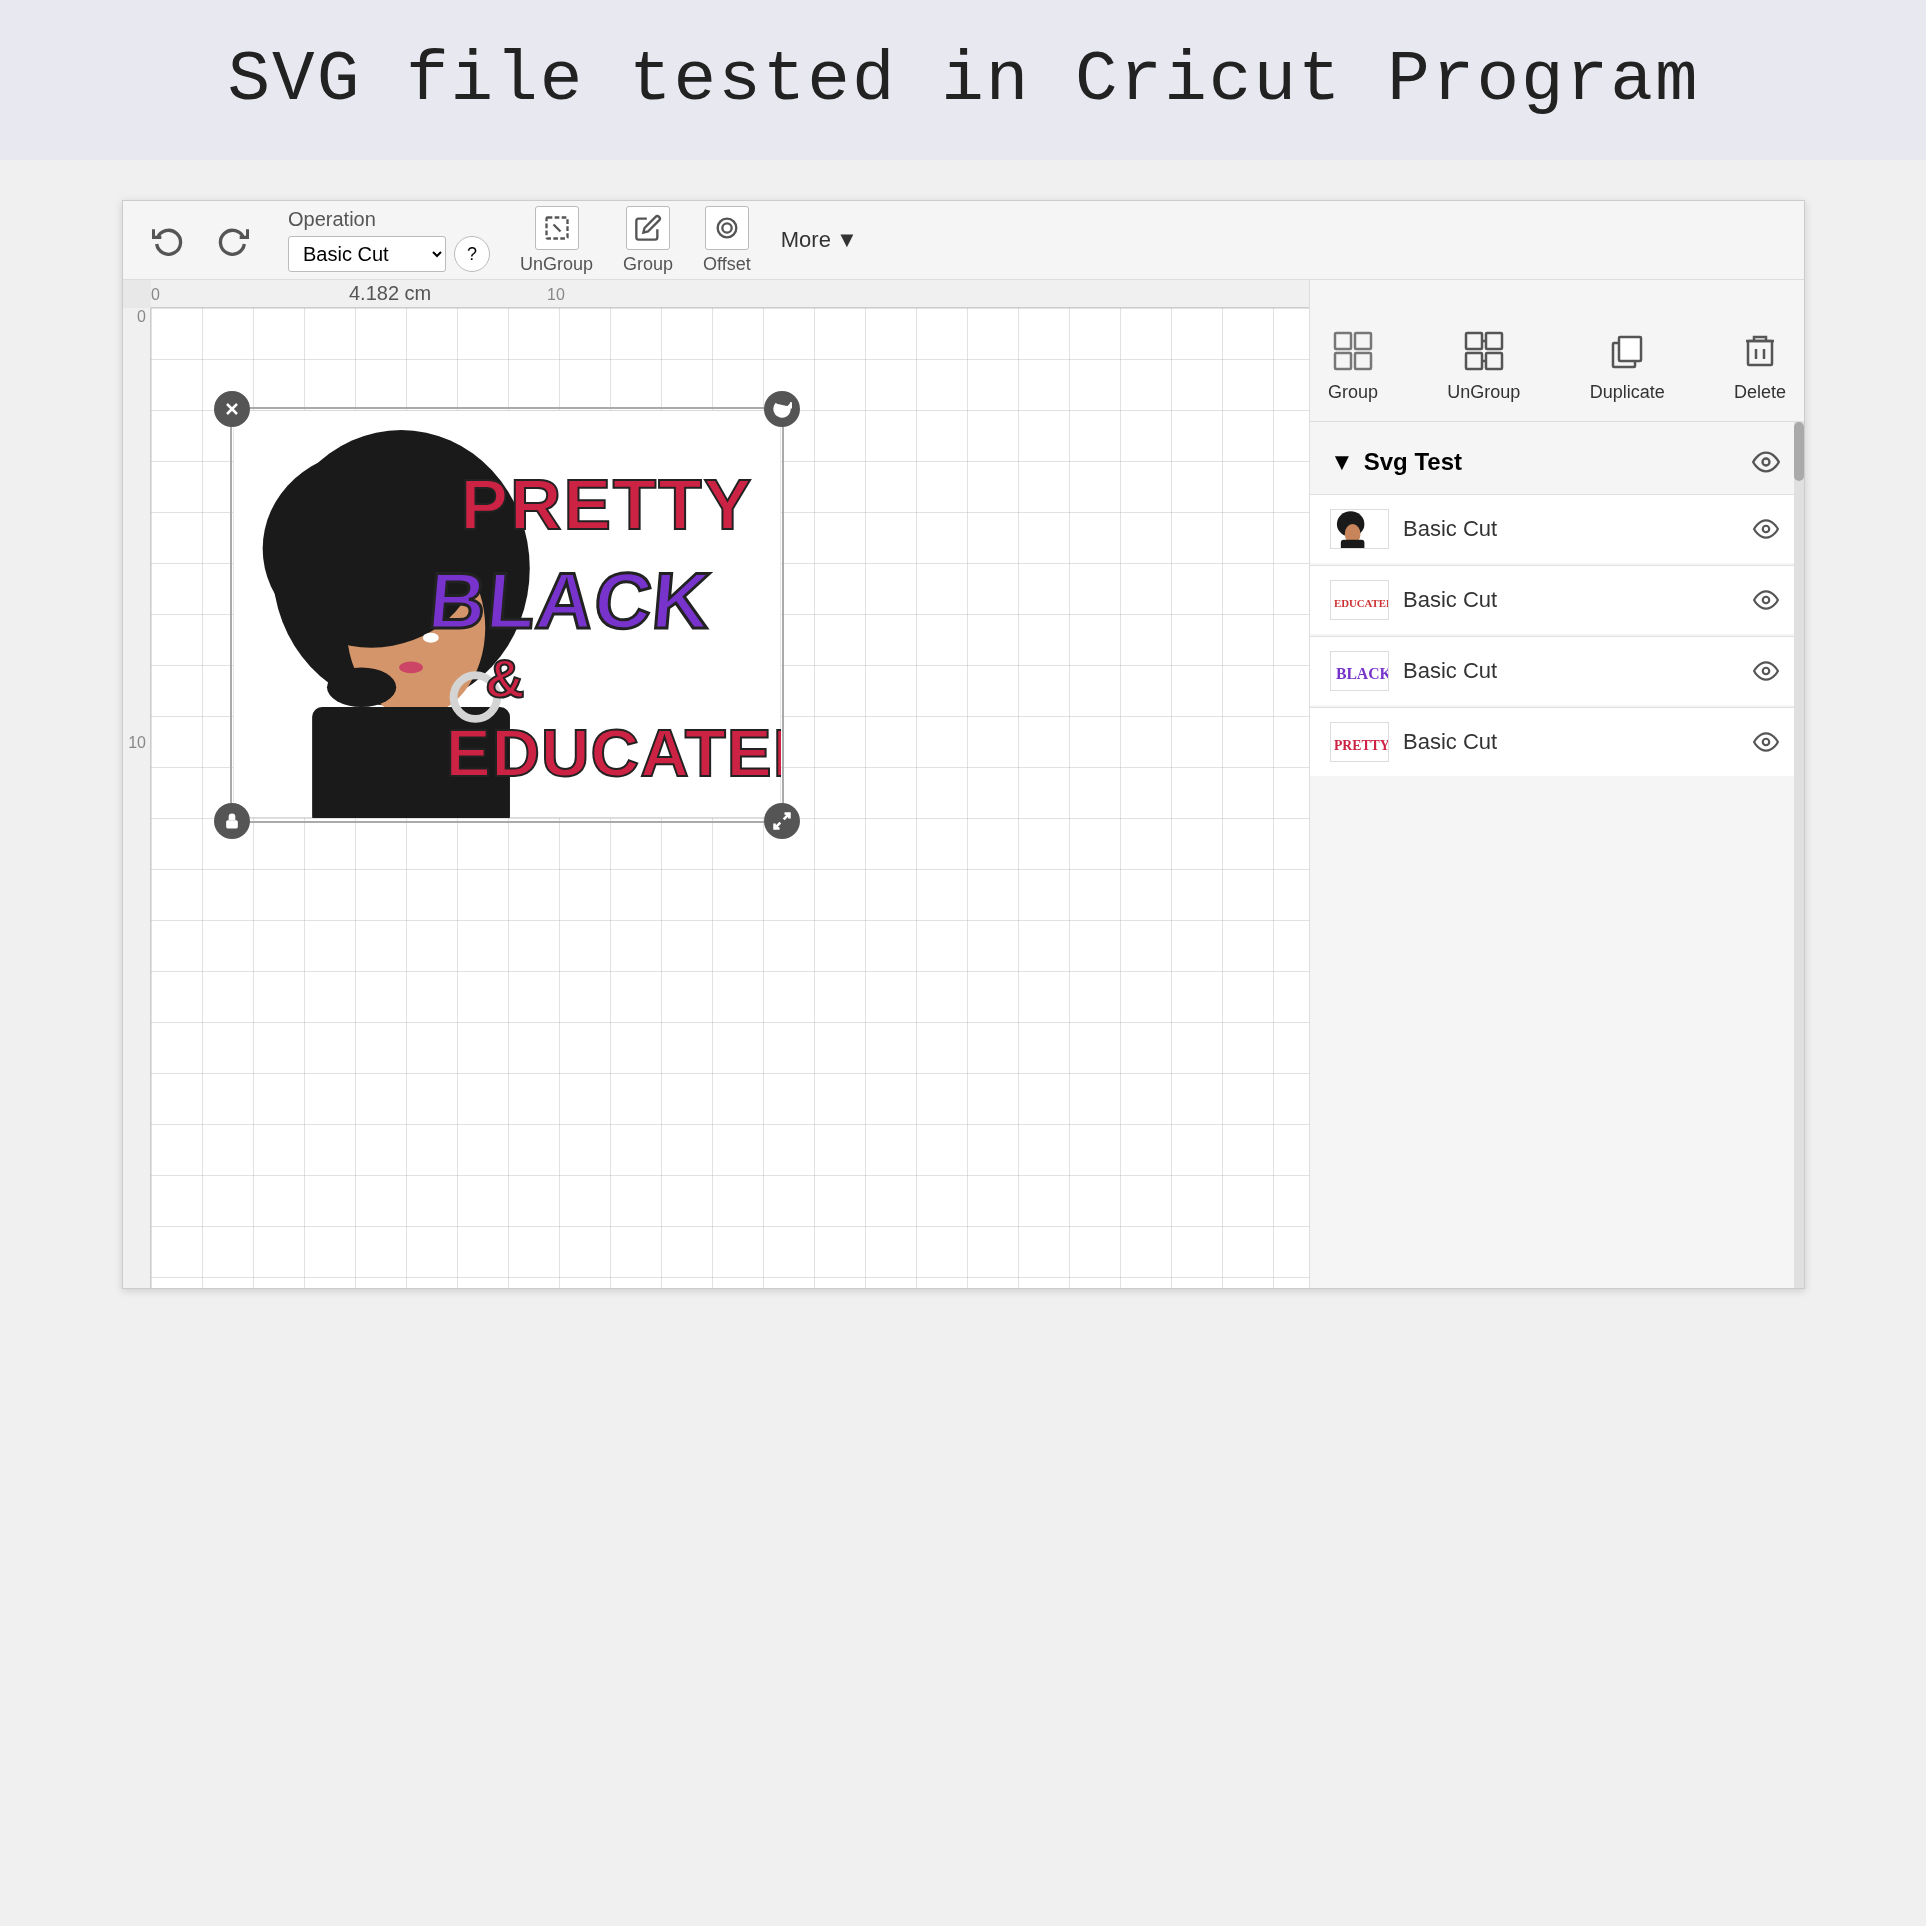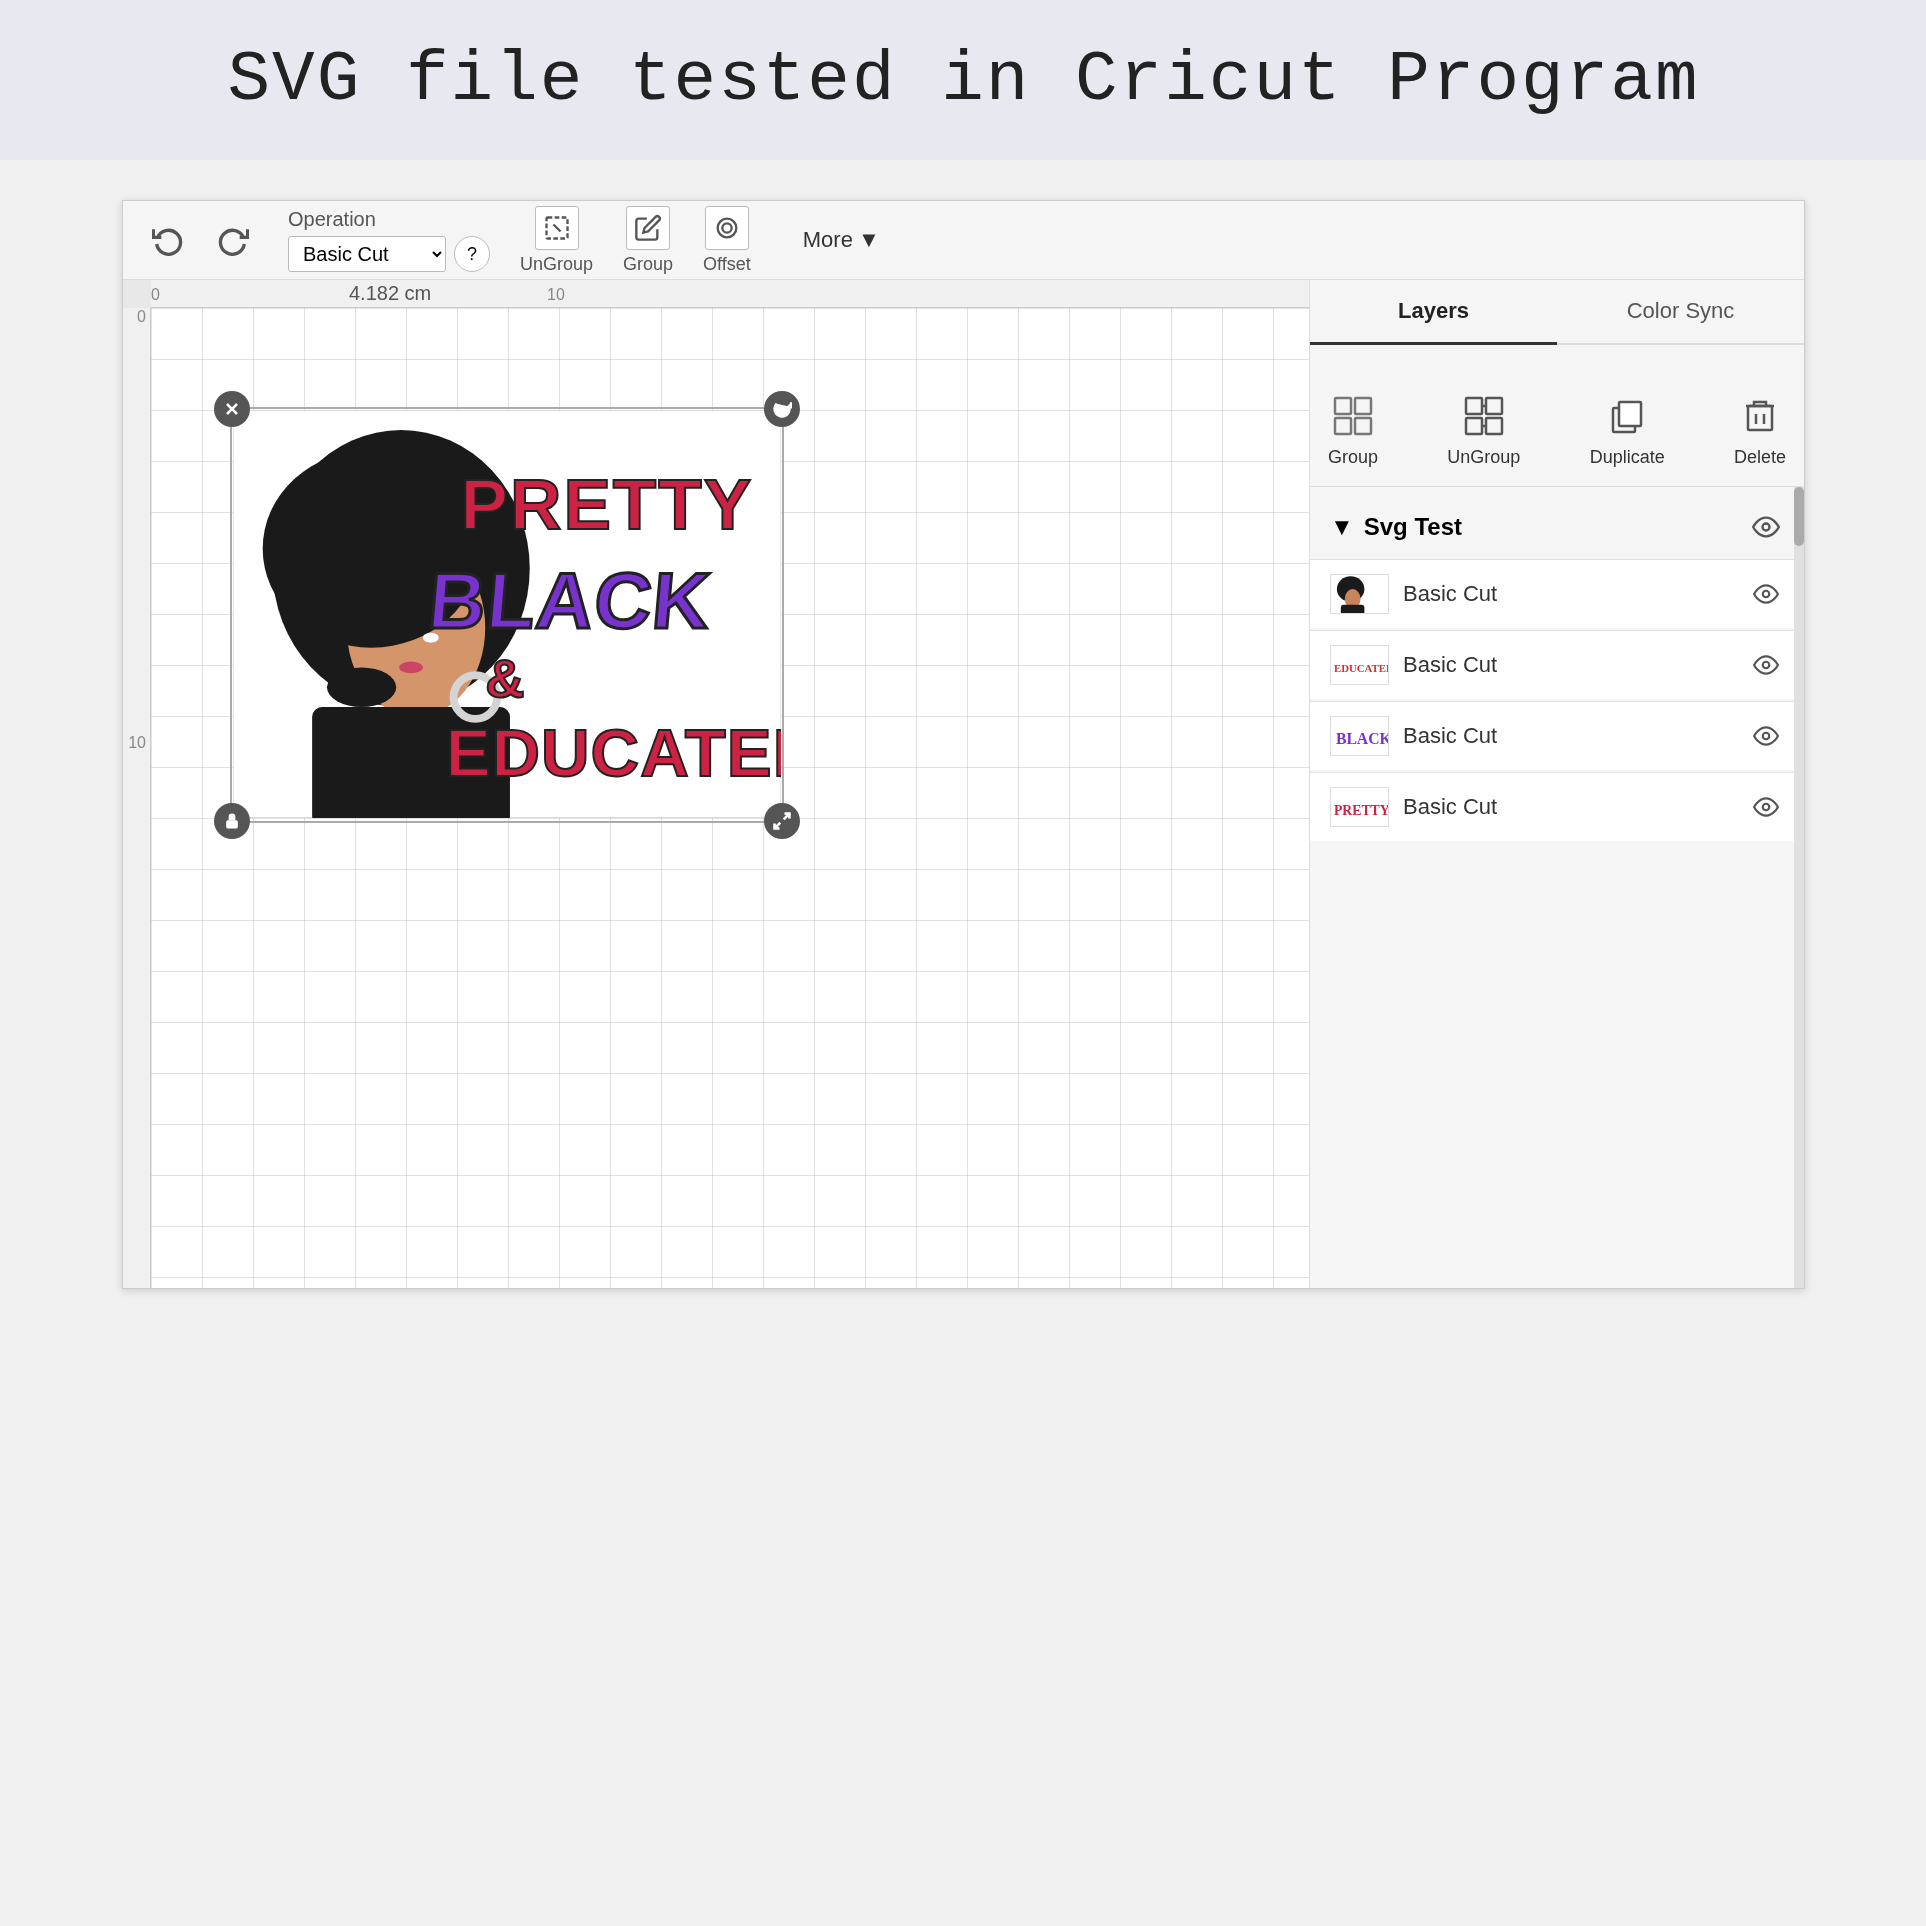--- a/index.html
+++ b/index.html
@@ -144,21 +144,20 @@
       background: white;
     }
 
     .more-btn {
       display: flex;
       align-items: flex-start;
       gap: 5px;
       font-size: 22px;
       cursor: pointer;
       color: #333;
-      margin-left: 22px;
     }
 
     
     .main-area {
       display: flex;
       flex: 1;
       overflow: hidden;
     }
 
     
@@ -520,24 +519,20 @@
                 <line x1="3" y1="21" x2="10" y2="14"></line>
               </svg>
             </div>
           </div>
 
         </div>
       </div>
 
       <div class="right-panel">
 
-        <div class="panel-tabs">
-          <div class="panel-tab active">Layers</div>
-          <div class="panel-tab">Color Sync</div>
-        </div>
 
         <div class="panel-actions">
           <div class="panel-action-btn">
             <div class="panel-action-icon">
               <svg width="44" height="44" viewBox="0 0 44 44" fill="none" stroke="#777" stroke-width="2.5">
                 <rect x="4" y="4" width="16" height="16" rx="1"></rect>
                 <rect x="24" y="4" width="16" height="16" rx="1"></rect>
                 <rect x="4" y="24" width="16" height="16" rx="1"></rect>
                 <rect x="24" y="24" width="16" height="16" rx="1"></rect>
               </svg>

